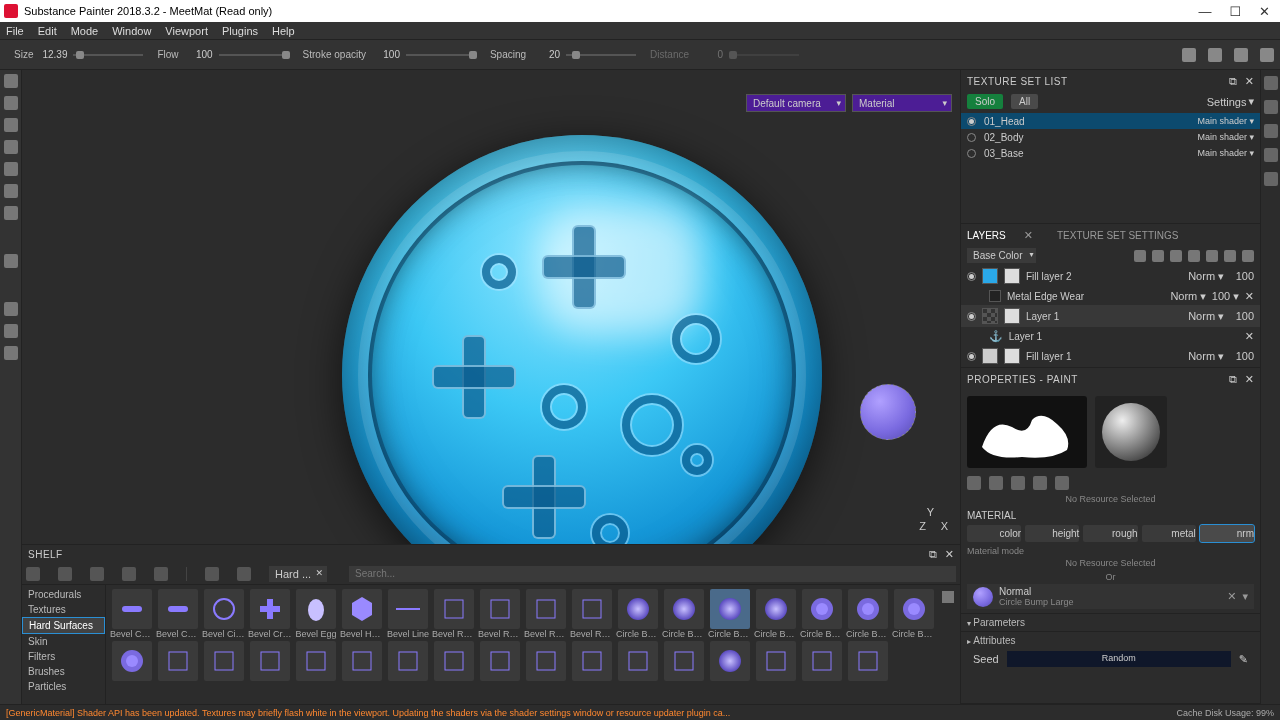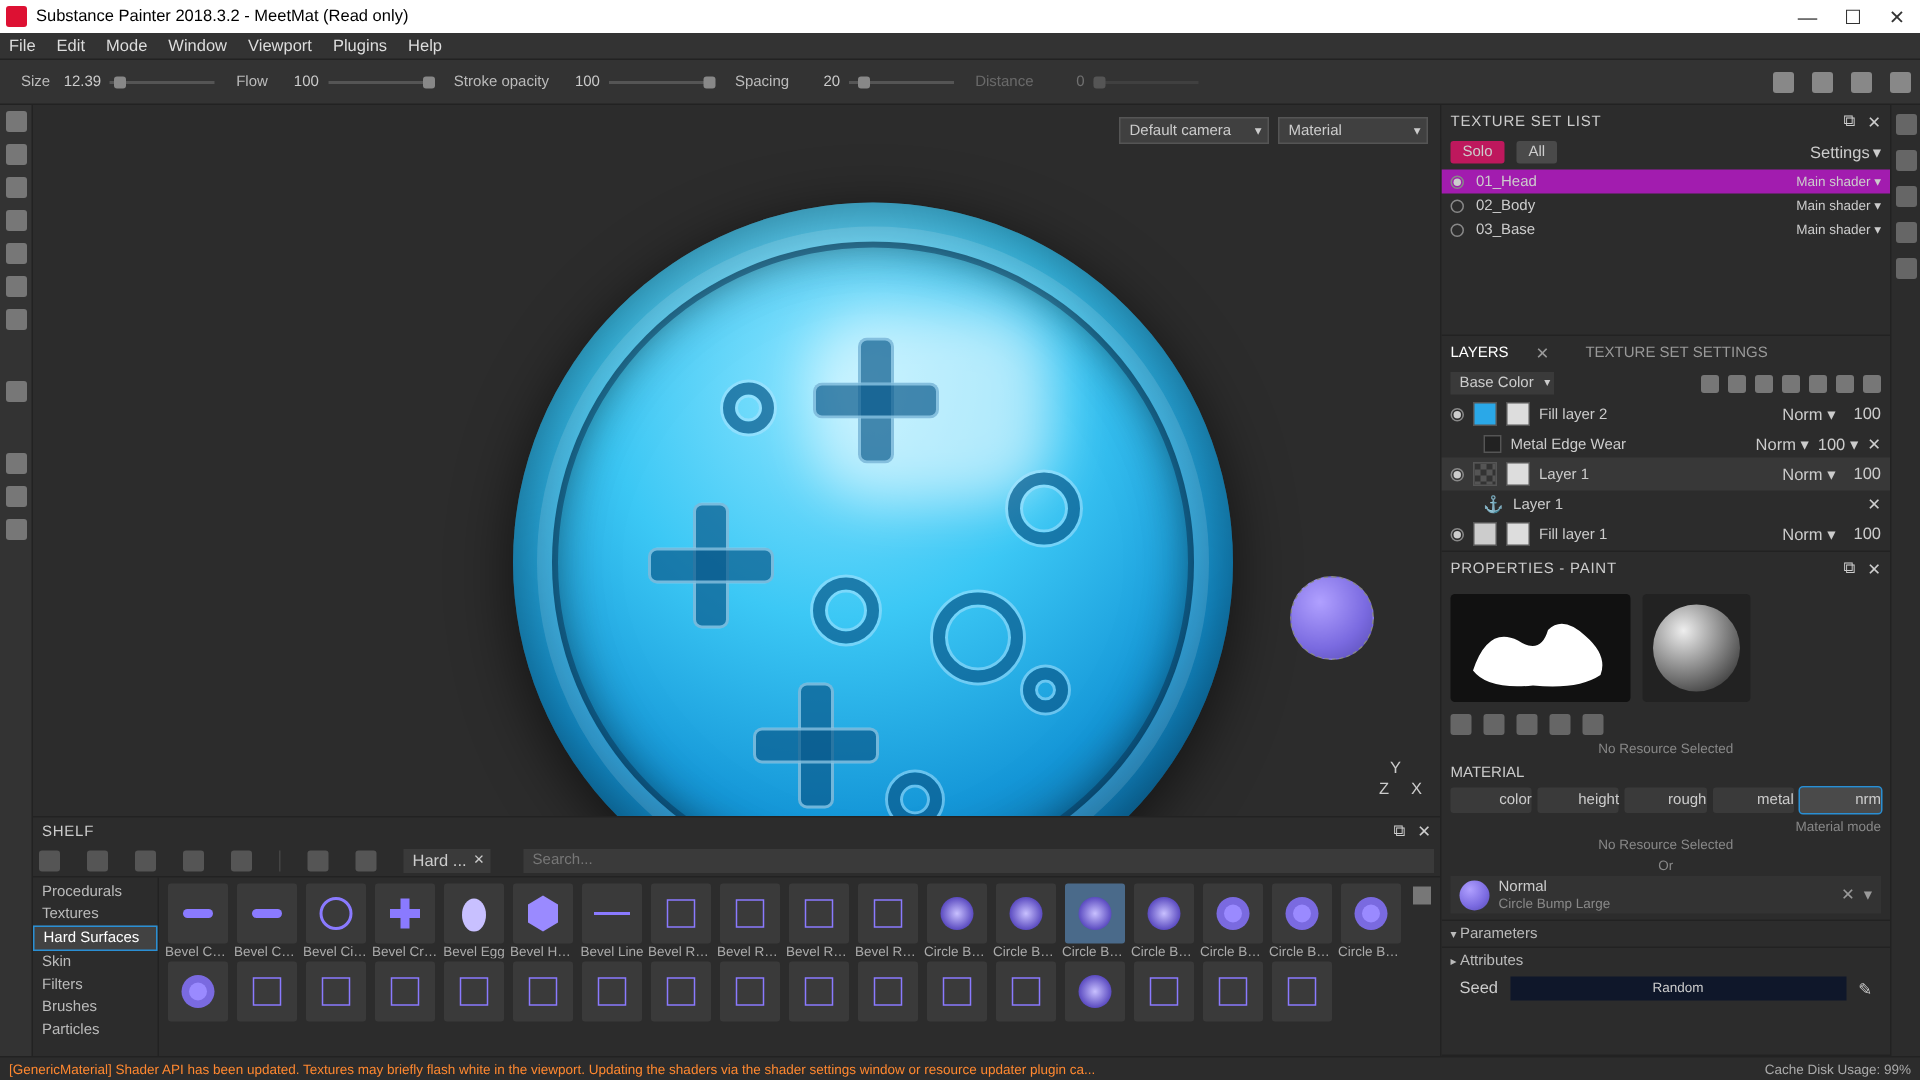--- a/index.html
+++ b/index.html
@@ -20,21 +20,21 @@
 .disabled { opacity:.4; }
 .toolbar-right { position:absolute; right:6px; display:flex; gap:12px; }
 .toolbar-right .ticon { width:14px; height:14px; background:#888; border-radius:2px; }
 .content { flex:1; display:flex; min-height:0; }
 .left-tools { width:22px; background:#333; border-right:1px solid #222; display:flex; flex-direction:column; align-items:center; padding-top:4px; gap:8px; }
 .lt-icon { width:14px; height:14px; background:#777; border-radius:2px; }
 .lt-sep { height:18px; }
 .main-area { flex:1; display:flex; flex-direction:column; min-width:0; }
 .viewport { flex:1; background:#2c2c2c; position:relative; overflow:hidden; }
 .vp-header { position:absolute; top:8px; right:8px; display:flex; gap:6px; }
-.vp-dd { background:#404040; border:1px solid #555; height:18px; padding:0 20px 0 6px; color:#ccc; font-size:10px; display:flex; align-items:center; position:relative; min-width:100px; }
+.vp-dd { background:#4c1d95; border:1px solid #555; height:18px; padding:0 20px 0 6px; color:#ccc; font-size:10px; display:flex; align-items:center; position:relative; min-width:100px;margin-top:16px; }
 .vp-dd::after { content:'▾'; position:absolute; right:4px; font-size:9px; }
 .axis { position:absolute; bottom:12px; right:12px; color:#888; font-size:9px; }
 .axis .y { position:absolute; bottom:14px; right:14px; }
 .axis .x { position:absolute; bottom:0; right:0; }
 .axis .z { position:absolute; bottom:0; right:22px; }
 .shelf { height:160px; background:#2c2c2c; display:flex; flex-direction:column; border-top:1px solid #222; }
 .shelf-header { height:18px; display:flex; align-items:center; padding:0 6px; }
 .shelf-header .title { color:#ccc; font-size:10px; letter-spacing:.5px; }
 .shelf-header .right { margin-left:auto; display:flex; gap:8px; }
 .shelf-tools { height:22px; display:flex; align-items:center; padding:0 4px; gap:18px; border-bottom:1px solid #222; }
@@ -56,30 +56,30 @@
 .shelf-item .lbl { font-size:9px; color:#aaa; max-width:44px; overflow:hidden; text-overflow:ellipsis; white-space:nowrap; text-align:center; }
 .grid-icon { position:absolute; right:6px; top:6px; width:12px; height:12px; background:#777; }
 .right-panel { width:300px; background:#2c2c2c; border-left:1px solid #222; display:flex; flex-direction:column; overflow:hidden; }
 .right-strip { width:20px; background:#2c2c2c; border-left:1px solid #222; display:flex; flex-direction:column; align-items:center; padding-top:6px; gap:10px; }
 .right-strip .si { width:14px; height:14px; background:#666; border-radius:2px; }
 .panel-sec { border-bottom:1px solid #222; }
 .panel-title { height:22px; display:flex; align-items:center; padding:0 6px; background:#2c2c2c; }
 .panel-title .t { color:#ccc; font-size:10px; letter-spacing:.5px; }
 .panel-title .right { margin-left:auto; display:flex; gap:8px; font-size:11px; color:#999; }
 .ts-row { display:flex; align-items:center; gap:8px; padding:2px 6px; }
-.ts-row .btn { background:#be185d; padding:2px 8px; font-size:10px; border-radius:2px; }
+.ts-row .btn { background:#15803d; padding:2px 8px; font-size:10px; border-radius:2px; }
 .ts-row .btn.sel { background:#4a4a4a; }
 .ts-row .setbtn { margin-left:auto; font-size:10px; display:flex; align-items:center; gap:2px; }
 .ts-list { padding:2px 0; }
 .ts-item { display:flex; align-items:center; padding:2px 6px; height:16px; }
 .ts-item .radio { width:9px; height:9px; border:1px solid #888; border-radius:50%; margin-right:8px; position:relative; }
 .ts-item .radio.on::after { content:''; position:absolute; inset:1px; background:#ccc; border-radius:50%; }
 .ts-item .name { font-size:10px; }
 .ts-item .shader { margin-left:auto; font-size:9px; display:flex; align-items:center; gap:3px; }
-.ts-item.sel { background:#a21caf; }
+.ts-item.sel { background:#0c4a6e; }
 .layers-tabs { display:flex; padding:0 6px; height:22px; align-items:center; gap:24px; }
 .layers-tabs .tab { font-size:10px; color:#999; }
 .layers-tabs .tab.act { color:#fff; }
 .layers-tabs .x { font-size:11px; color:#999; margin-left:-6px; }
 .layers-bar { display:flex; align-items:center; padding:2px 6px; gap:4px; }
 .layers-bar .dd { background:#3a3a3a; padding:2px 14px 2px 6px; font-size:10px; position:relative; }
 .layers-bar .dd::after { content:'▾'; position:absolute; right:3px; font-size:8px; }
 .layers-bar .icons { margin-left:auto; display:flex; gap:6px; }
 .layers-bar .icons .li { width:12px; height:12px; background:#777; border-radius:2px; }
 .layer-list { }
@@ -100,21 +100,21 @@
 .thumb-mat { width:72px; height:72px; background:#222; border-radius:3px; display:flex; align-items:center; justify-content:center; }
 .sphere { width:58px; height:58px; border-radius:50%; background:radial-gradient(circle at 35% 30%,#eee,#999 40%,#444 80%); }
 .prop-icons { display:flex; gap:8px; padding:2px 6px; }
 .prop-icons .pi { width:14px; height:14px; background:#666; border-radius:2px; }
 .no-res { text-align:center; font-size:9px; color:#888; padding:2px; }
 .mat-sec { padding:4px 6px; }
 .mat-title { font-size:10px; color:#ccc; margin-bottom:4px; }
 .chan-row { display:flex; gap:4px; }
 .chan { flex:1; background:#3a3a3a; text-align:right; padding:3px 0; font-size:10px; border-radius:2px; }
 .chan.act { background:#4a4a4a; outline:1px solid #2a8fd4; }
-.mat-mode { text-align:right; font-size:9px; color:#888; margin-top:4px; }
+.mat-mode { text-align:left; font-size:9px; color:#888; margin-top:4px; }
 .or { text-align:center; font-size:9px; color:#888; margin:2px 0; }
 .normal-row { display:flex; align-items:center; gap:6px; background:#333; padding:2px 6px; }
 .nswatch { width:20px; height:20px; border-radius:50%; background:radial-gradient(circle at 35% 30%,#b0a0ff,#7a6ae0 60%,#554ab0); }
 .normal-row .info { flex:1; }
 .normal-row .nl { font-size:10px; }
 .normal-row .sub { font-size:9px; color:#888; }
 .normal-row .x { color:#999; }
 .collap { padding:3px 6px; font-size:10px; color:#bbb; border-top:1px solid #222; }
 .collap::before { content:'▸ '; font-size:8px; }
 .collap.open::before { content:'▾ '; }

